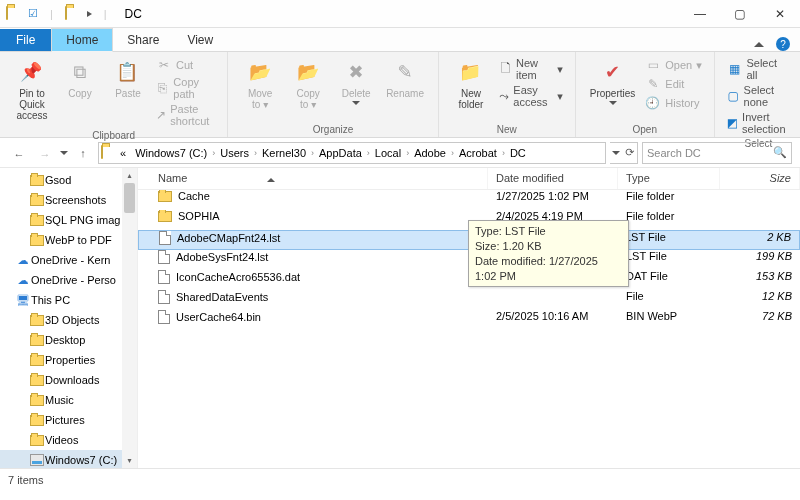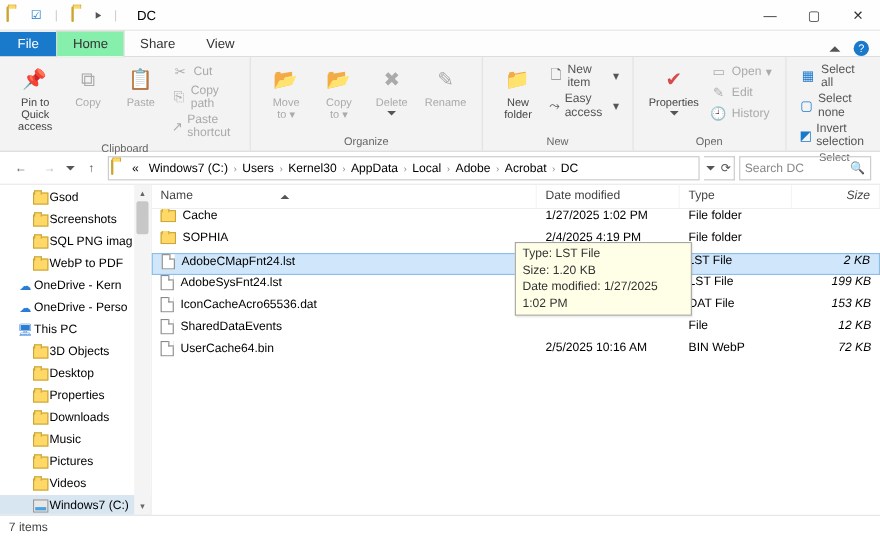--- a/index.html
+++ b/index.html
@@ -14,21 +14,21 @@
   .win-controls div { width: 40px; height: 28px; display:flex;align-items:center;justify-content:center; font-size: 12px; color:#333; }
   .small-icon { width:14px;height:14px;display:inline-block; }
   .folder-chip{width:15px;height:12px;background:#ffd868;border:1px solid #c7a53b;border-radius:1px;position:relative;}
   .folder-chip::before{content:"";position:absolute;top:-3px;left:0;width:6px;height:3px;background:#ffd868;border:1px solid #c7a53b;border-bottom:none;border-radius:1px 1px 0 0;}
   .chev-small{display:inline-block;border-style:solid;border-width:3px 0 3px 5px;border-color:transparent transparent transparent #555;}
 
   
   .tabs { height: 24px; background: #fdfdfd; display: flex; align-items: flex-end; border-bottom: 1px solid #dadada; }
   .tab-file { background:#1979ca;color:#fff;padding:4px 16px;font-size:12px; }
   .tab   { padding:4px 14px;font-size:12px;color:#333;cursor:default; }
-  .tab.active { background:#86efac;border:1px solid #dadada;border-bottom:1px solid #f3f3f3;margin-bottom:-1px;}
+  .tab.active { background:#7dd3fc;border:1px solid #dadada;border-bottom:1px solid #f3f3f3;margin-bottom:-1px;}
   .help { margin-left:auto;padding:0 10px;display:flex;gap:12px;align-items:center;color:#1979ca;font-size:12px;}
   .caret-down{display:inline-block;border-style:solid;border-width:4px 4px 0;border-color:#555 transparent transparent;}
   .caret-up{display:inline-block;border-style:solid;border-width:0 4px 4px;border-color:transparent transparent #555;margin-left:4px;}
 
   
   .ribbon { height: 86px; background:#f3f3f3; border-bottom:1px solid #dadada; display:flex; }
   .group { border-right:1px solid #e1e1e1; padding:4px 10px 2px; display:flex;flex-direction:column; }
   .group .label { text-align:center;font-size:10px;color:#666;margin-top:auto;padding-top:2px; }
   .big-btn { display:flex;flex-direction:column;align-items:center;gap:2px;padding:2px 4px;min-width:44px;color:#444;}
   .big-btn.dim { color:#aaa; }
@@ -40,21 +40,21 @@
   .row-col{display:flex;flex-direction:column;gap:1px;}
 
   
   .addr-row{height:30px;display:flex;align-items:center;gap:4px;padding:2px 8px;border-bottom:1px solid #e8e8e8;}
   .nav-btn{width:22px;height:22px;display:flex;align-items:center;justify-content:center;border-radius:2px;color:#555;}
   .nav-btn.dim{color:#bbb;}
   .addr{flex:1;height:22px;border:1px solid #c8c8c8;display:flex;align-items:center;padding:0 2px;gap:1px;font-size:11px;overflow:hidden;}
   .addr .seg{padding:0 4px;white-space:nowrap;}
   .addr .asep{color:#888;font-size:9px;}
   .addr-refresh{width:28px;height:22px;border:1px solid #c8c8c8;border-left:none;display:flex;align-items:center;justify-content:space-around;font-size:11px;color:#555;}
-  .search{width:120px;height:22px;border:1px solid #c8c8c8;display:flex;align-items:center;padding:0 4px;color:#888;gap:6px;}
+  .search{width:150px;height:22px;border:1px solid #c8c8c8;display:flex;align-items:center;padding:0 4px;color:#888;gap:6px;}
   .search span.mag{margin-left:auto;}
 
   
   .main{display:flex;height:300px;}
   .tree{width:138px;border-right:1px solid #eee;padding:2px 0;font-size:11px;overflow:hidden;position:relative;}
   .tree-scroll{position:absolute;right:0;top:0;width:15px;height:100%;background:#f4f4f4;}
   .tree-scroll .thumb{position:absolute;left:2px;width:11px;background:#c7c7c7;border-radius:2px;}
   .tree-scroll .arr{position:absolute;left:0;width:15px;height:15px;display:flex;align-items:center;justify-content:center;font-size:8px;color:#666;}
   .node{display:flex;align-items:center;gap:1px;height:20px;padding-left:16px;white-space:nowrap;overflow:hidden;}
   .node.l2{padding-left:30px;}
@@ -63,21 +63,21 @@
   .ficon::before{content:"";position:absolute;top:-3px;left:0;width:5px;height:3px;background:#ffd868;border:1px solid #c7a53b;border-bottom:none;}
   .cloud{width:14px;height:14px;display:inline-flex;align-items:center;justify-content:center;}
   .monitor{width:14px;height:14px;display:inline-flex;align-items:center;justify-content:center;}
   .drive{width:14px;height:12px;background:#e8e8e8;border:1px solid #999;display:inline-block;position:relative;}
   .drive::after{content:"";position:absolute;bottom:1px;left:1px;right:1px;height:3px;background:#4aa3e0;}
 
   
   .files{flex:1;position:relative;font-size:11px;}
   .cols{display:flex;height:22px;border-bottom:1px solid #eee;color:#444;}
   .cols div{padding:4px 8px;border-right:1px solid #f4f4f4;}
-  .c-name{flex:1;min-width:180px;}
+  .c-name{flex:1;min-width:180px;margin-left:12px;}
   .c-date{width:130px;}
   .c-type{width:102px;}
   .c-size{width:80px;text-align:right;font-style:italic;}
   .frow{display:flex;height:20px;align-items:flex-start;}
   .frow.sel{background:#cfe6fb;border:1px solid #8bbde9;}
   .frow div{padding:0 8px;overflow:hidden;white-space:nowrap;}
   .frow .c-name{display:flex;align-items:center;gap:6px;}
   .doc-icon{width:12px;height:14px;border:1px solid #888;background:#fff;position:relative;display:inline-block;}
   .doc-icon::before{content:"";position:absolute;top:-1px;right:-1px;width:4px;height:4px;background:#fff;border-left:1px solid #888;border-bottom:1px solid #888;}
 

